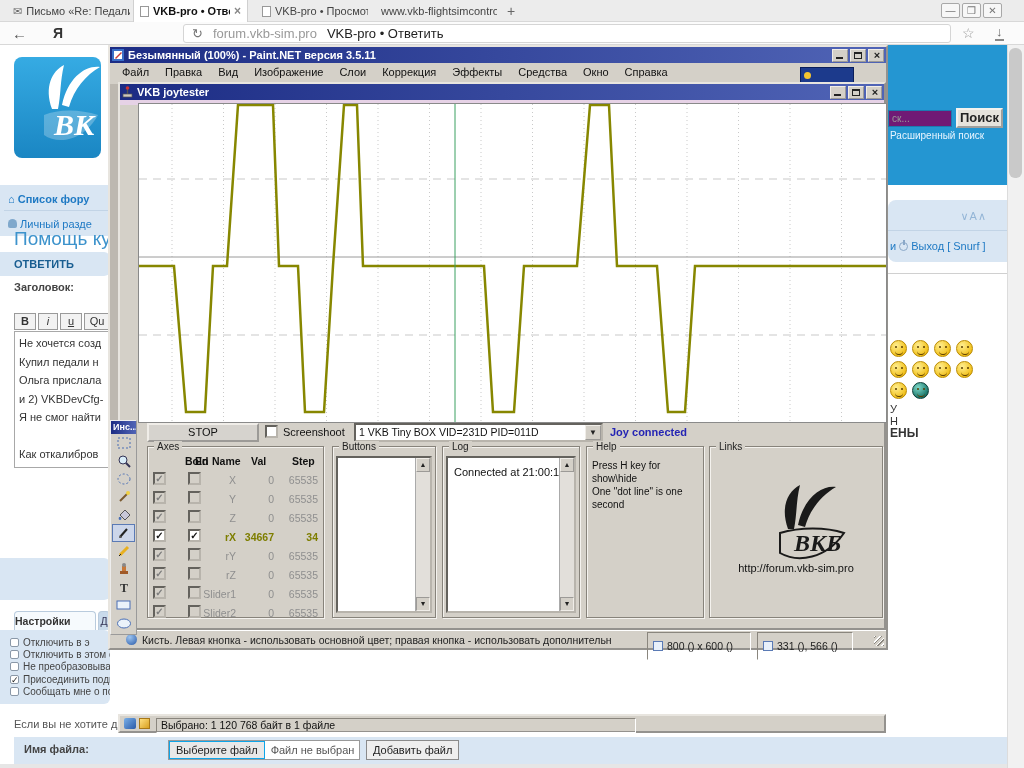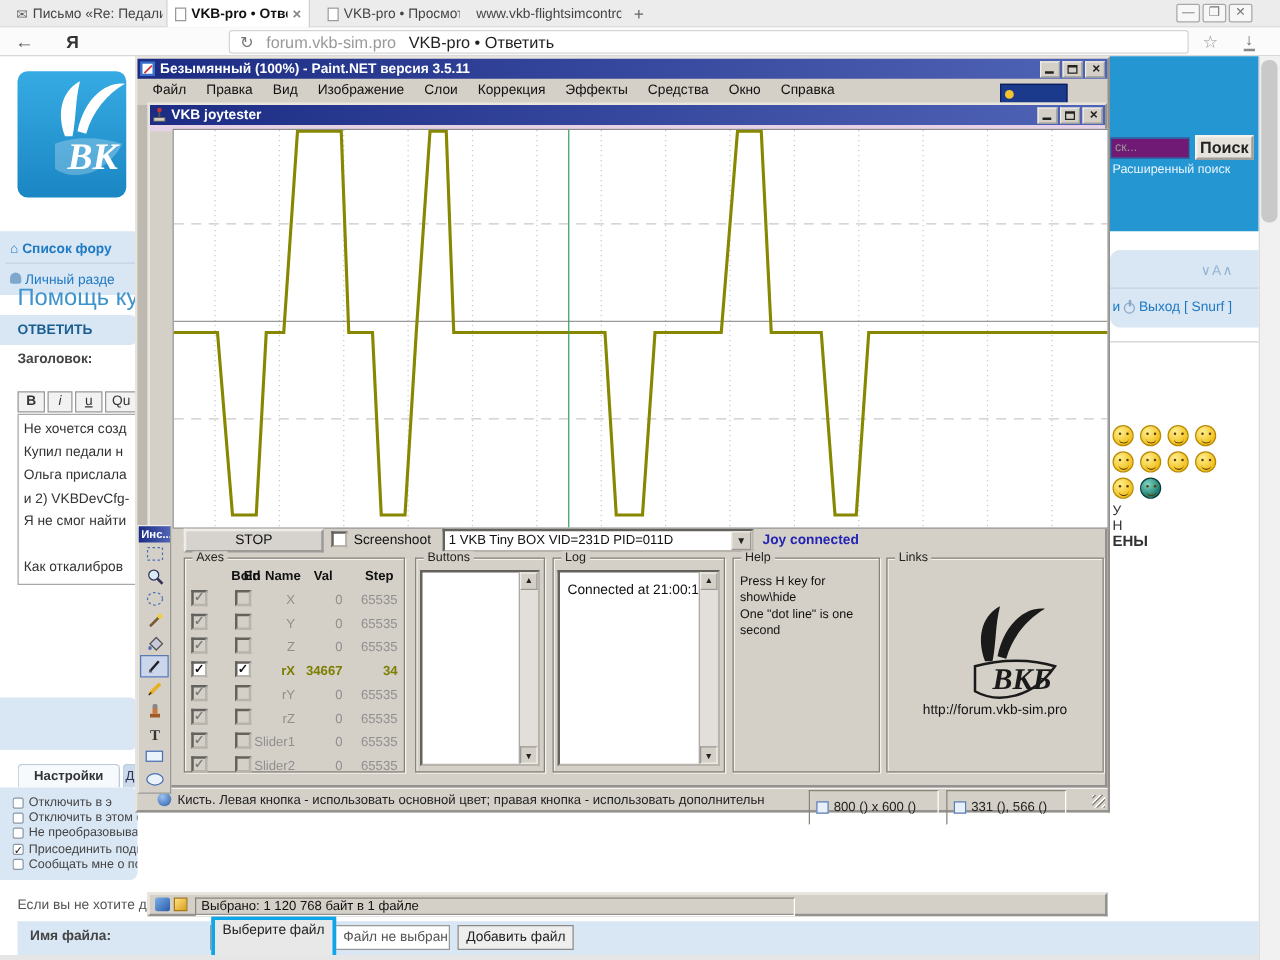--- a/index.html
+++ b/index.html
@@ -39,33 +39,33 @@
   #f-heading { left:14px; top:228px; font-size:19px; color:#3d93cc; white-space:nowrap; }
   #f-replypanel { left:0; top:252px; width:110px; height:24px; border-radius:0 6px 6px 0; }
   #f-reply { left:14px; top:258px; font-size:11px; font-weight:bold; color:#195e91; }
   #f-subject { left:14px; top:281px; font-size:11px; font-weight:bold; color:#444; }
   .edbtn { position:absolute; top:313px; height:17px; border:1px solid #9a9a9a; background:#f2f2f2;
            font-size:11px; text-align:center; line-height:15px; color:#333; }
   #f-textarea { left:14px; top:331px; width:96px; height:137px; background:#fff; border:1px solid #a8a8a8;
                 font-size:11px; color:#333; line-height:18.5px; padding:2px 0 0 4px; white-space:pre-line; overflow:hidden; }
   #f-band { left:0; top:558px; width:110px; height:42px; border-radius:0 6px 6px 0; }
   #f-tab-settings { left:14px; top:611px; width:82px; height:19px; background:#f6fafd; border:1px solid #b9cbdd; border-bottom:none;
-                    border-radius:4px 4px 0 0; font-size:10.5px; font-weight:bold; color:#333; text-align:center; line-height:18px; }
+                    border-radius:4px 4px 0 0; font-size:10.5px; font-weight:bold; color:#333; text-align:left; line-height:18px; }
   #f-tab-attach { left:98px; top:611px; width:12px; height:19px; background:#c9daeb; border:1px solid #b9cbdd; border-bottom:none;
                   border-radius:4px 4px 0 0; font-size:10.5px; color:#335; text-align:center; line-height:18px; overflow:hidden; }
   #f-options { left:0; top:630px; width:110px; height:74px; border-radius:0 6px 6px 0; padding:6px 0 0 10px; }
   .opt-row { display:flex; align-items:center; gap:4px; height:12.4px; font-size:10px; color:#444; white-space:nowrap; overflow:hidden; }
   .fcb { width:9px; height:9px; background:#fff; border:1px solid #8a98a8; border-radius:2px; flex:0 0 auto;
          font-size:9px; line-height:8px; color:#222; text-align:center; }
   #f-note { left:14px; top:718px; font-size:11px; color:#555; white-space:nowrap; }
   #f-filerow { left:14px; top:737px; width:993px; height:27px; }
   #f-filelabel { left:24px; top:743px; font-size:11px; font-weight:bold; color:#444; }
   #f-filebox { left:168px; top:740px; width:192px; height:20px; background:#fff; border:1px solid #999;
                display:flex; align-items:center; }
-  #f-filebtn { height:34px; border:3px solid #0ea5e9; background:#e8e8e8; font-size:11px; padding:0 6px; color:#222; line-height:16px; }
+  #f-filebtn { height:18px; border:1px solid #0ea5e9; background:#e8e8e8; font-size:11px; padding:0 6px; color:#222; line-height:16px; }
   #f-filetext { font-size:11px; color:#555; padding-left:6px; white-space:nowrap; }
   #f-addbtn { left:366px; top:740px; height:20px; border:1px solid #8a8a8a; background:#eee; font-size:11px; padding:0 6px; color:#222; line-height:18px; }
   #bottomstrip { left:0; top:764px; width:1024px; height:4px; background:#e6e6e6; }
 
   
   #fr-header { left:888px; top:45px; width:119px; height:140px; background:#2496d2; }
   #fr-search { left:888px; top:110px; width:64px; height:17px; background:#701a75; border:1px solid #1c7ab0;
                font-size:10px; color:#999; padding:2px 3px; white-space:nowrap; overflow:hidden; }
   #fr-searchbtn { left:956px; top:108px; width:47px; height:20px; background:#e6e3dc; border:2px outset #f4f2ee;
                   font-size:13px; font-weight:bold; color:#222; text-align:center; line-height:16px; }

